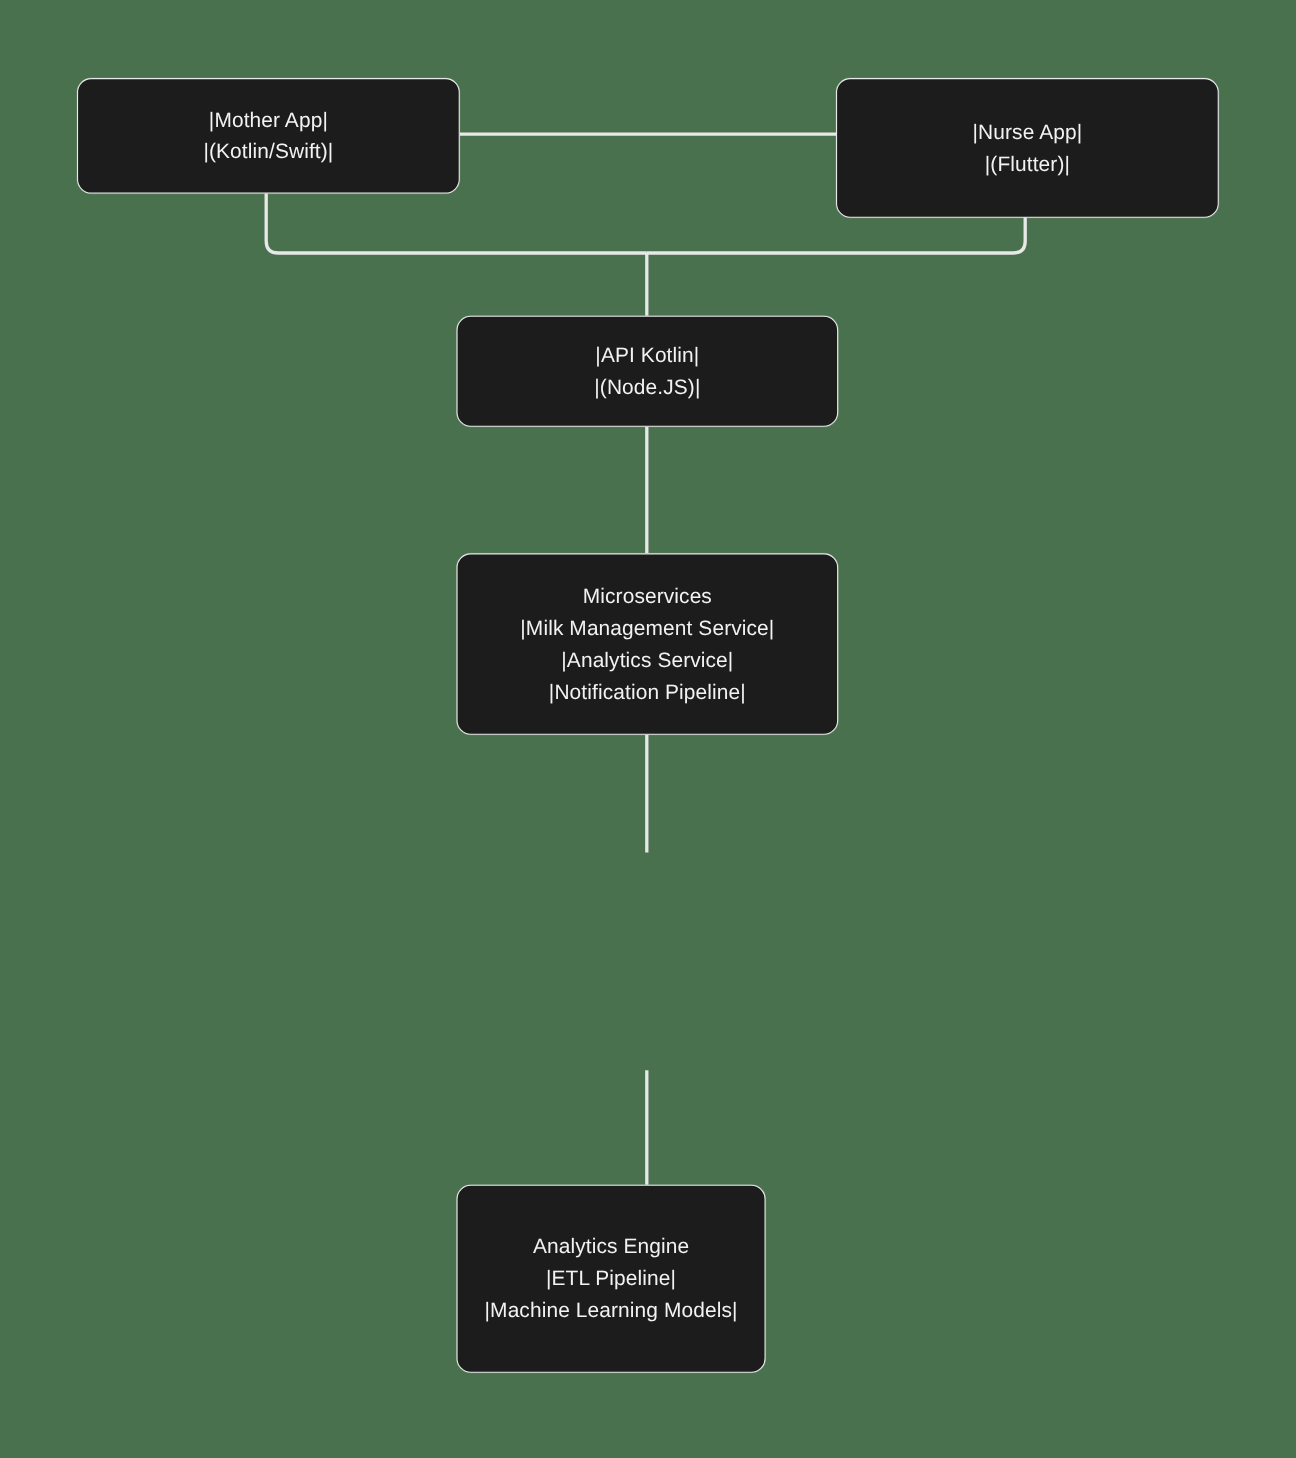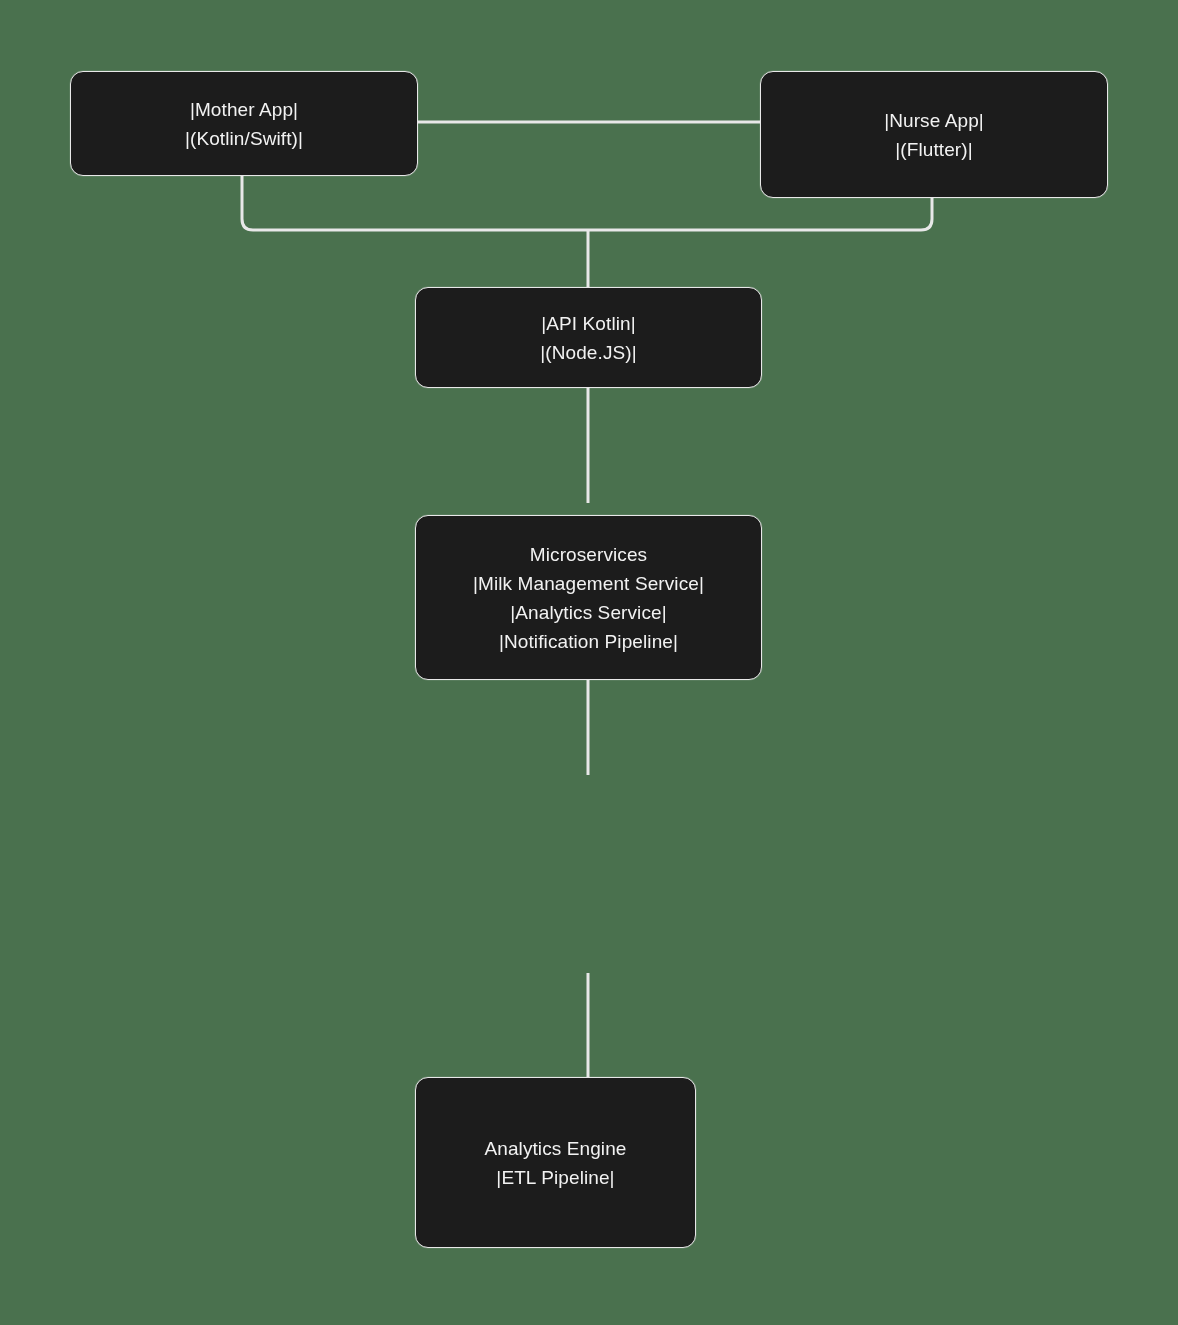--- a/index.html
+++ b/index.html
@@ -47,21 +47,21 @@
     box-shadow: 0 0 0 0.5px rgba(255,255,255,0.15);
   }
   .node .line {
     display: block;
     white-space: nowrap;
   }
   
   #node-mother-app { left: 70px;  top: 71px;   width: 348px; height: 105px; }
   #node-nurse-app  { left: 760px; top: 71px;   width: 348px; height: 127px; }
   #node-api-gateway{ left: 415px; top: 287px;  width: 347px; height: 101px; }
-  #node-microservices { left: 415px; top: 503px; width: 347px; height: 165px; margin-top: 12px; }
+  #node-microservices { left: 415px; top: 503px; width: 347px; height: 165px; }
   #node-data-layer { left: 415px; top: 775px;  width: 347px; height: 198px; }
   #node-analytics-engine { left: 415px; top: 1077px; width: 281px; height: 171px; }
   #node-data-layer .line.wrap {
     white-space: normal;
     max-width: 240px;
   }
 </style>
 </head>
 <body>
 
@@ -105,15 +105,16 @@
     <span class="line">Microservices</span>
     <span class="line">|Milk Management Service|</span>
     <span class="line">|Analytics Service|</span>
     <span class="line">|Notification Pipeline|</span>
   </div>
 
 
   <div class="node" id="node-analytics-engine">
     <span class="line">Analytics Engine</span>
     <span class="line">|ETL Pipeline|</span>
+    <span class="line">|Machine Learning Models|</span>
   </div>
 
 </div>
 
 </body></html>

